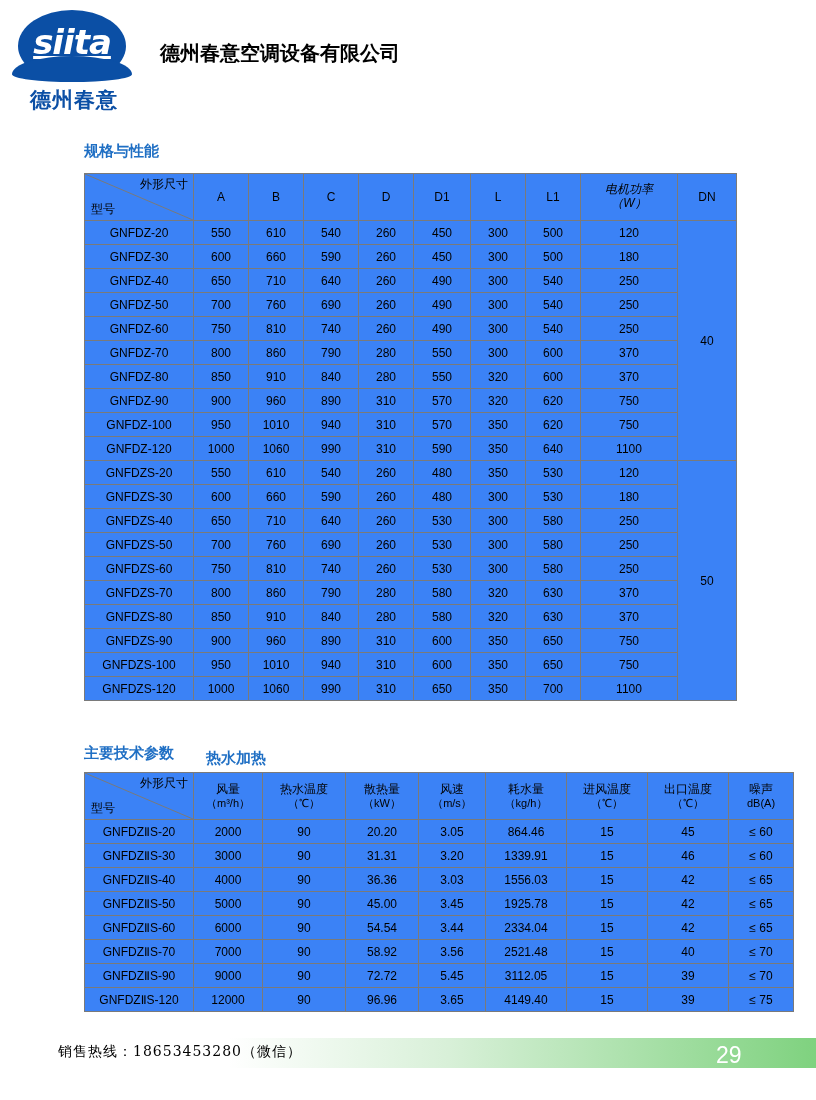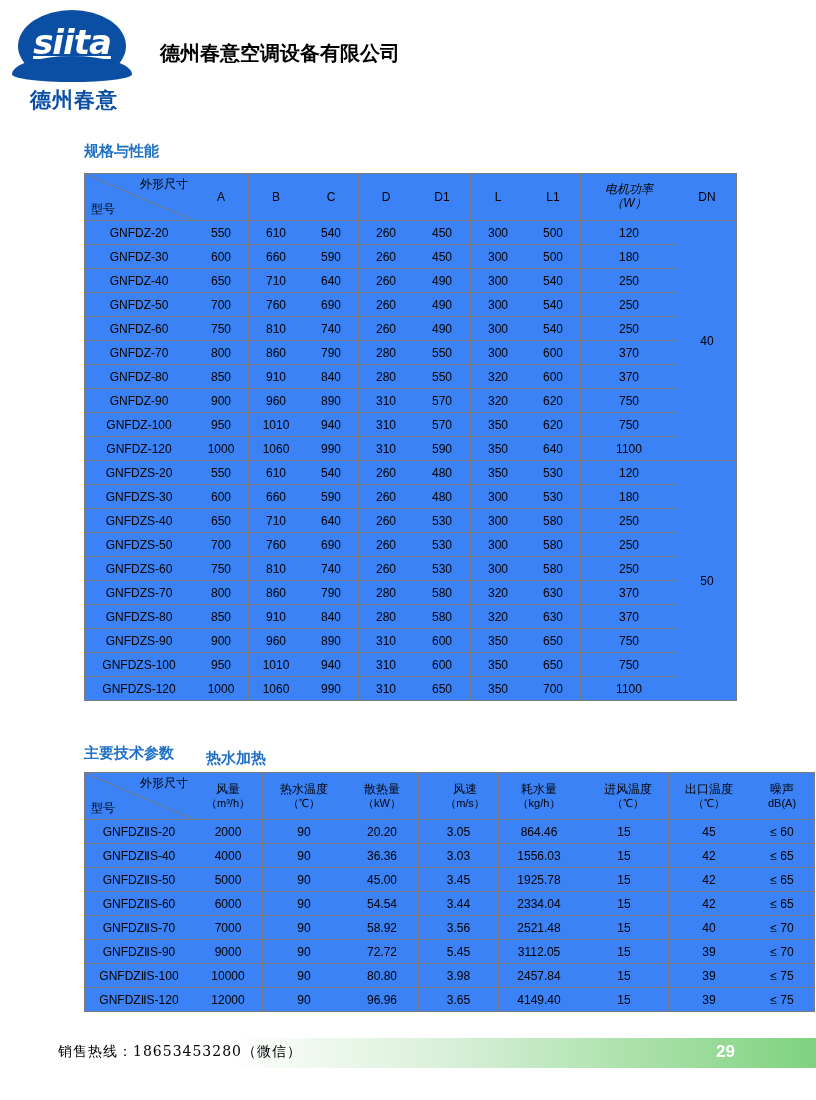--- a/index.html
+++ b/index.html
@@ -169,23 +169,23 @@
     font-size: 14px;
     color: #000000;
     font-family: "DejaVu Serif", serif;
     letter-spacing: 1px;
     text-align: right;
   }
   .page-number {
     position: absolute;
     left: 716px;
     top: 1042px;
-    font-size: 17px;
+    font-size: 23px;
     color: #ffffff;
-    font-weight: bold;
+    font-weight: normal;
   }
 </style>
 </head>
 <body>
 
 <div class="header">
   <div class="logo-wrap">
     <div class="logo-circle">
       <div class="logo-text">siita</div>
     </div>
@@ -477,33 +477,33 @@
           <div>热水温度</div>
           <div class="small-unit">（℃）</div>
         </div>
       </td>
       <td style="width:72px;">
         <div class="twoline">
           <div>散热量</div>
           <div class="small-unit">（kW）</div>
         </div>
       </td>
-      <td style="width:66px;padding-left:13px;">
+      <td style="width:66px;">
         <div class="twoline">
           <div>风速</div>
           <div class="small-unit">（m/s）</div>
         </div>
       </td>
       <td style="width:80px;">
         <div class="twoline">
           <div>耗水量</div>
           <div class="small-unit">（kg/h）</div>
         </div>
       </td>
-      <td style="width:80px;padding-left:8px;">
+      <td style="width:80px;">
         <div class="twoline">
           <div>进风温度</div>
           <div class="small-unit">（℃）</div>
         </div>
       </td>
       <td style="width:80px;">
         <div class="twoline">
           <div>出口温度</div>
           <div class="small-unit">（℃）</div>
         </div>
@@ -521,20 +521,31 @@
       <td>2000</td>
       <td>90</td>
       <td>20.20</td>
       <td>3.05</td>
       <td>864.46</td>
       <td>15</td>
       <td>45</td>
       <td>≤ 60</td>
     </tr>
     <tr>
+      <td class="model-col">GNFDZⅡS-30</td>
+      <td>3000</td>
+      <td>90</td>
+      <td>31.31</td>
+      <td>3.20</td>
+      <td>1339.91</td>
+      <td>15</td>
+      <td>46</td>
+      <td>≤ 60</td>
+    </tr>
+    <tr>
       <td class="model-col">GNFDZⅡS-40</td>
       <td>4000</td>
       <td>90</td>
       <td>36.36</td>
       <td>3.03</td>
       <td>1556.03</td>
       <td>15</td>
       <td>42</td>
       <td>≤ 65</td>
     </tr>
@@ -576,31 +587,20 @@
       <td>9000</td>
       <td>90</td>
       <td>72.72</td>
       <td>5.45</td>
       <td>3112.05</td>
       <td>15</td>
       <td>39</td>
       <td>≤ 70</td>
     </tr>
     <tr>
-      <td class="model-col">GNFDZⅡS-100</td>
-      <td>10000</td>
-      <td>90</td>
-      <td>80.80</td>
-      <td>3.98</td>
-      <td>2457.84</td>
-      <td>15</td>
-      <td>39</td>
-      <td>≤ 75</td>
-    </tr>
-    <tr>
       <td class="model-col">GNFDZⅡS-120</td>
       <td>12000</td>
       <td>90</td>
       <td>96.96</td>
       <td>3.65</td>
       <td>4149.40</td>
       <td>15</td>
       <td>39</td>
       <td>≤ 75</td>
     </tr>

